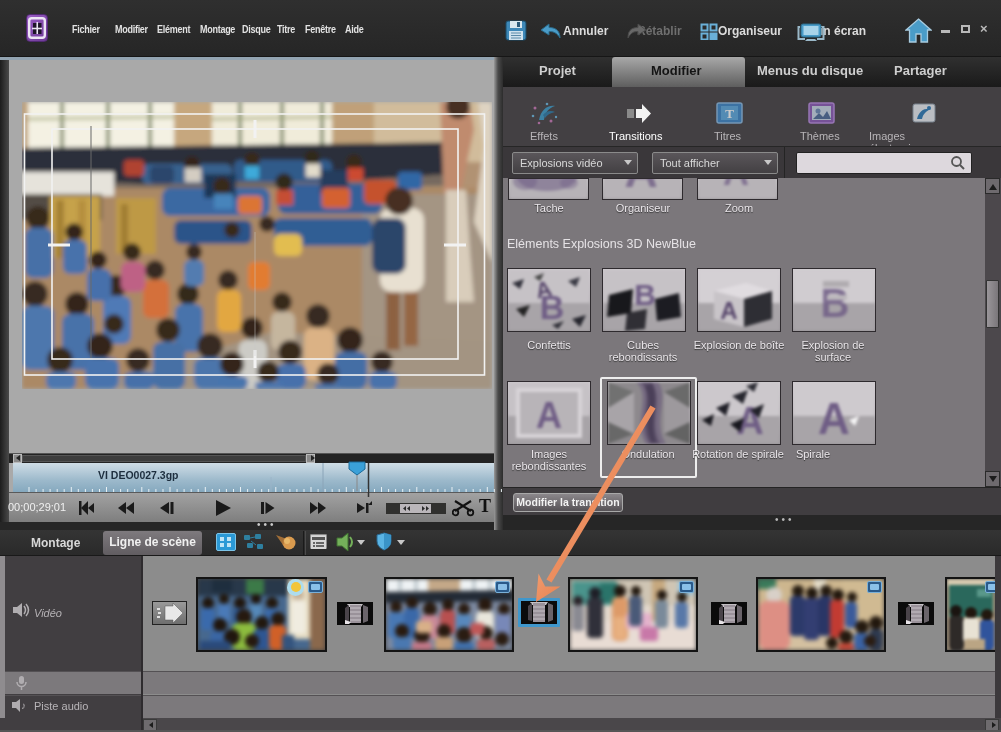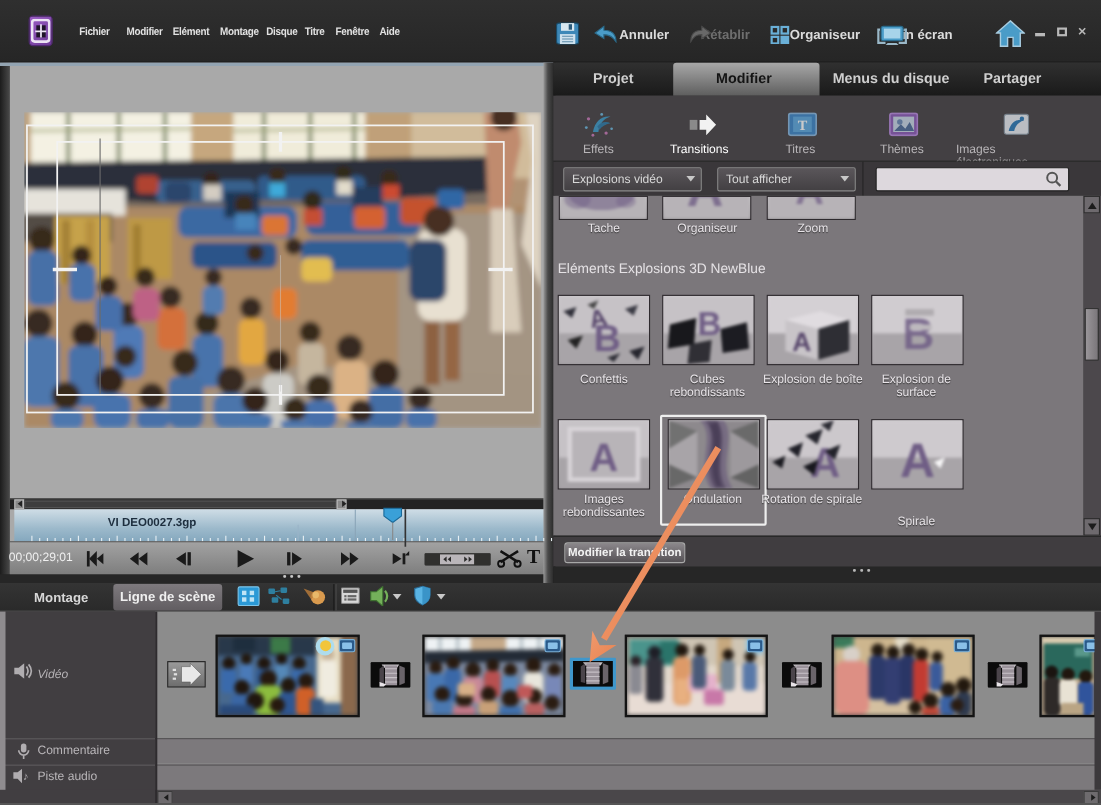--- a/index.html
+++ b/index.html
@@ -391,40 +391,37 @@
           <rect x="0" y="0" width="82" height="62" fill="#cecace"></rect>
           <rect x="0" y="34" width="82" height="28" fill="#a8a4a8"></rect>
           <text x="41" y="52" font-family="Liberation Sans" font-weight="bold" font-size="44" fill="#6f5d85" text-anchor="middle">A</text>
           <polygon points="56,38 66,34 62,44" fill="#fff" opacity="0.9"></polygon>
         </g>
       </svg>
     </div>
 <div class="abs tlabel" style="left:489px;top:449px;width:120px;line-height:11.5px;">Images<br>rebondissantes</div>
 <div class="abs tlabel" style="left:588px;top:449px;width:120px;line-height:11.5px;">Ondulation</div>
 <div class="abs tlabel" style="left:678px;top:449px;width:120px;line-height:11.5px;">Rotation de spirale</div>
-<div class="abs tlabel" style="left:773px;top:449px;width:120px;line-height:11.5px;margin-top:20px;">Spirale</div>
+<div class="abs tlabel" style="left:753px;top:449px;width:120px;line-height:11.5px;">Spirale</div>
 <div class="abs" style="left:985px;top:178px;width:15px;height:16px;background:#6e6a6e;border:1px solid #2a2a2a;">
       <div style="width:0;height:0;border:4px solid transparent;border-bottom:6px solid #1c1c1c;margin:1px auto 0;"></div>
     </div>
 <div class="abs" style="left:985px;top:471px;width:15px;height:16px;background:#6e6a6e;border:1px solid #2a2a2a;">
       <div style="width:0;height:0;border:4px solid transparent;border-top:6px solid #1c1c1c;margin:4px auto 0;"></div>
     </div>
 <div class="abs" style="left:986px;top:280px;width:13px;height:48px;background:linear-gradient(90deg,#9a969a,#7a767a);border:1px solid #333;border-radius:1px;"></div>
 <div class="abs" style="left:513px;top:493px;width:110px;height:19px;background:linear-gradient(#8b878b,#565256);border:1px solid #a8a8a8;border-radius:3px;color:#f2f2f2;font-size:10.5px;font-weight:700;text-align:center;line-height:17px;white-space:nowrap;">Modifier la transition</div>
 <div class="abs" style="left:775px;top:514px;width:30px;color:#b8b8b8;font-size:10px;letter-spacing:3px;">•••</div>
 <div class="abs" style="left:257px;top:519px;width:30px;color:#c8c8c8;font-size:10px;letter-spacing:3px;">•••</div>
 <div class="abs" id="tline"></div>
 <div class="abs" id="thead"></div>
 <div class="abs" id="tlabels"></div>
 <div class="abs" id="vtrack"></div>
 <div class="abs trow" style="top:671px;"></div>
 <div class="abs trow" style="top:695px;"></div>
-<div class="abs trowlab" style="left:0;top:672px;">
-      <span style="position:absolute;left:34px;top:4px;">Commentaire</span>
-    </div>
 <div class="abs trowlab" style="left:0;top:696px;padding-left:16px;">
       <span style="position:absolute;left:34px;top:4px;">Piste audio</span>
     </div>
 <div class="abs" id="hscroll"></div>
 <div class="abs" id="blbl"></div>
 <span class="abs clabel" style="left:34px;top:607px;">Vidéo</span>
 <div class="abs" style="left:337px;top:602px;width:36px;height:23px;background:#0b0b0b;border-radius:1px;">
       <svg width="36" height="23" style="display:block">
         <rect x="0" y="0" width="36" height="23" fill="#0b0b0b"></rect>
         <polygon points="10,2 26,2 24,5 12,5" fill="#c4c0c4"></polygon>

